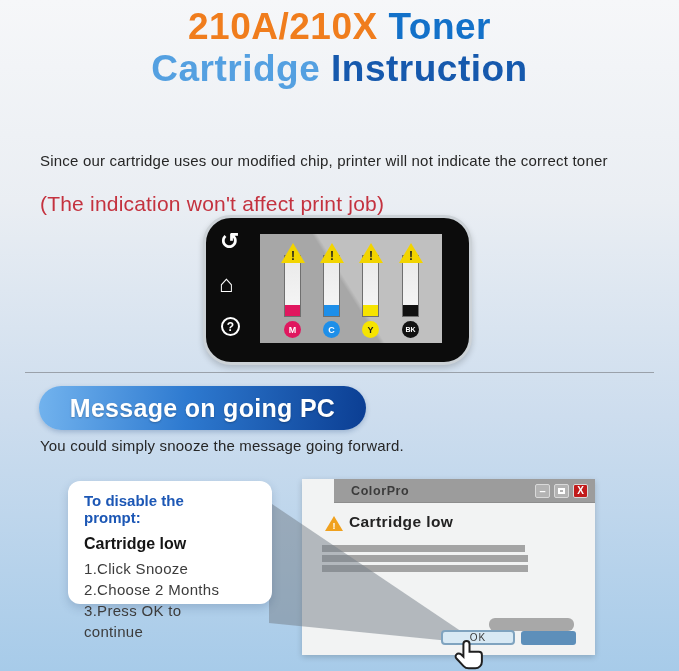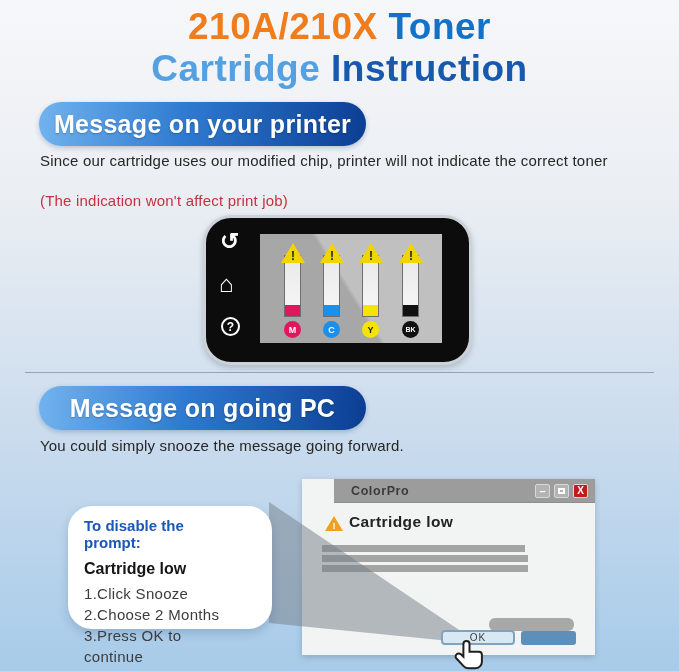--- a/index.html
+++ b/index.html
@@ -18,21 +18,21 @@
           background:linear-gradient(95deg,#72b3ee 0%,#2e7ad0 45%,#0b3e93 100%);
           color:#fff; font-size:25px; font-weight:bold; text-align:center; line-height:44px;
           letter-spacing:.3px; text-shadow:0 1px 2px rgba(0,0,0,.25);
           box-shadow:0 2px 5px rgba(20,60,120,.25); }
   .badge-printer{ top:102px; } .badge-pc{ top:386px; }
 
   
   .para{ position:absolute; left:40px; font-size:15px; line-height:20.5px;
          color:#262626; letter-spacing:.2px; }
   .para-printer{ top:151px; } .para-pc{ top:436px; }
-  .note{ position:absolute; left:40px; top:192px; font-size:15px; color:#c4323f; letter-spacing:.2px; }
+  .note{ position:absolute; left:40px; top:192px; font-size:21px; color:#c4323f; letter-spacing:.2px; }
 
   
   .printer{ position:absolute; left:203px; top:215px; width:269px; height:150px;
             background:#0c0c0c; border:3px solid #ccd2d7; border-radius:28px;
             box-shadow:0 3px 6px rgba(0,0,0,.18); }
   .p-icon{ position:absolute; color:#fff; }
   .icon-back{ left:14px; top:10px; font-size:23px; font-weight:bold; }
   .icon-home{ left:13px; top:52px; font-size:24px; }
   .icon-help{ left:15px; top:99px; width:19px; height:19px; border:2px solid #fff;
               border-radius:50%; font-size:12px; font-weight:bold; display:flex;
@@ -50,22 +50,22 @@
   .bar-fill{ position:absolute; left:0; bottom:0; width:100%; height:11px; }
   .toner-dot{ position:absolute; left:3px; top:87px; width:17px; height:17px; border-radius:50%;
               display:flex; align-items:center; justify-content:center;
               font-size:9px; font-weight:bold; }
   .tc-3 .toner-dot{ font-size:7px; }
 
   
   .divider{ position:absolute; top:372px; left:25px; right:25px; height:1px; background:#9aa1aa; }
 
   
-  .callout{ position:absolute; left:68px; top:506px; width:204px; height:123px;
-            background:#fff; border-radius:24px; box-shadow:0 4px 10px rgba(40,70,110,.22);
+  .callout{ position:absolute; left:68px; top:481px; width:204px; height:123px;
+            background:#fff; border-radius:12px; box-shadow:0 4px 10px rgba(40,70,110,.22);
             padding:11px 28px 0 16px; z-index:4; }
   .callout-heading{ font-size:15px; font-weight:bold; color:#1c57b5; }
   .callout-sub{ margin-top:9px; font-size:16px; font-weight:bold; color:#151515; }
   .callout-steps{ margin-top:5px; font-size:15px; line-height:21px; color:#3c3c3c; letter-spacing:.3px; }
 
   
   .beam{ position:absolute; left:269px; top:500px; width:212px; height:146px; z-index:2;
          background:rgba(116,126,136,.5);
          clip-path:polygon(0 2px,0 123px,211px 144px); }
 
@@ -102,21 +102,20 @@
 </head>
 <body>
 
 <div class="page">
 
   <div class="title">
     <span class="t-orange">210A/210X</span><span class="t-blue"> Toner</span><br>
     <span class="t-light">Cartridge </span><span class="t-dark">Instruction</span>
   </div>
 
-  <div class="badge badge-printer">Message on your printer</div>
 
   <div class="para para-printer">
     <div>Since our cartridge uses our modified chip, printer will not indicate the correct toner</div>
   </div>
   <div class="note">(The indication won't affect print job)</div>
 
   <div class="printer">
     <div class="p-icon icon-back">↺</div>
     <div class="p-icon icon-home">⌂</div>
     <div class="p-icon icon-help">?</div>

